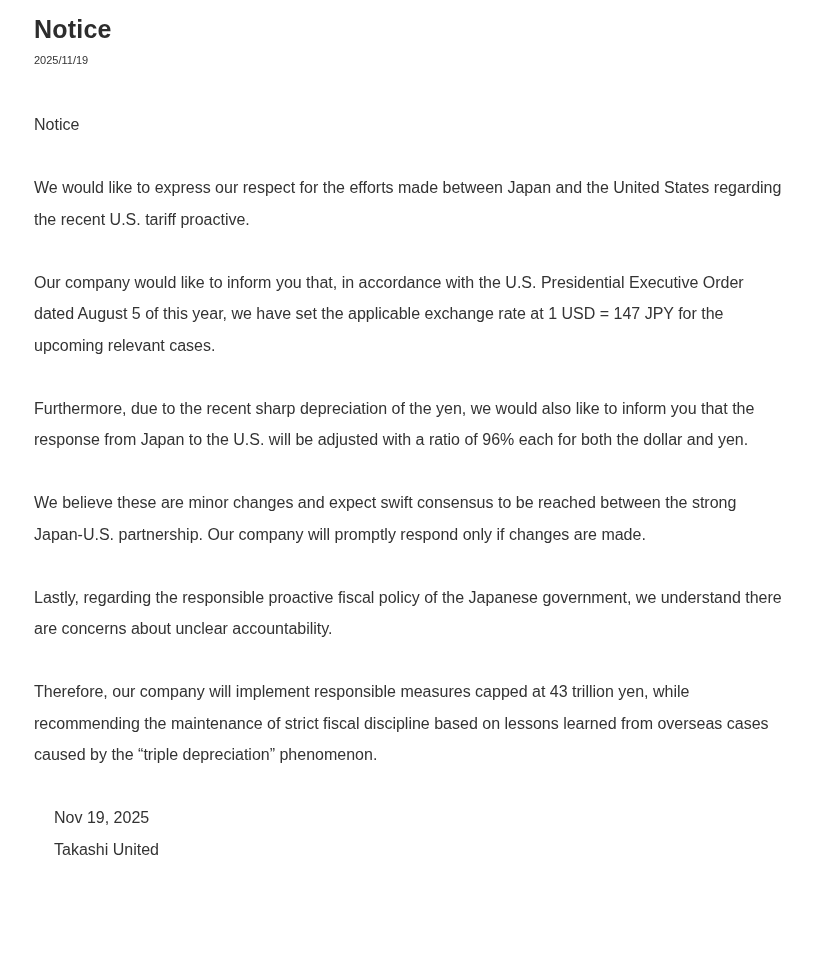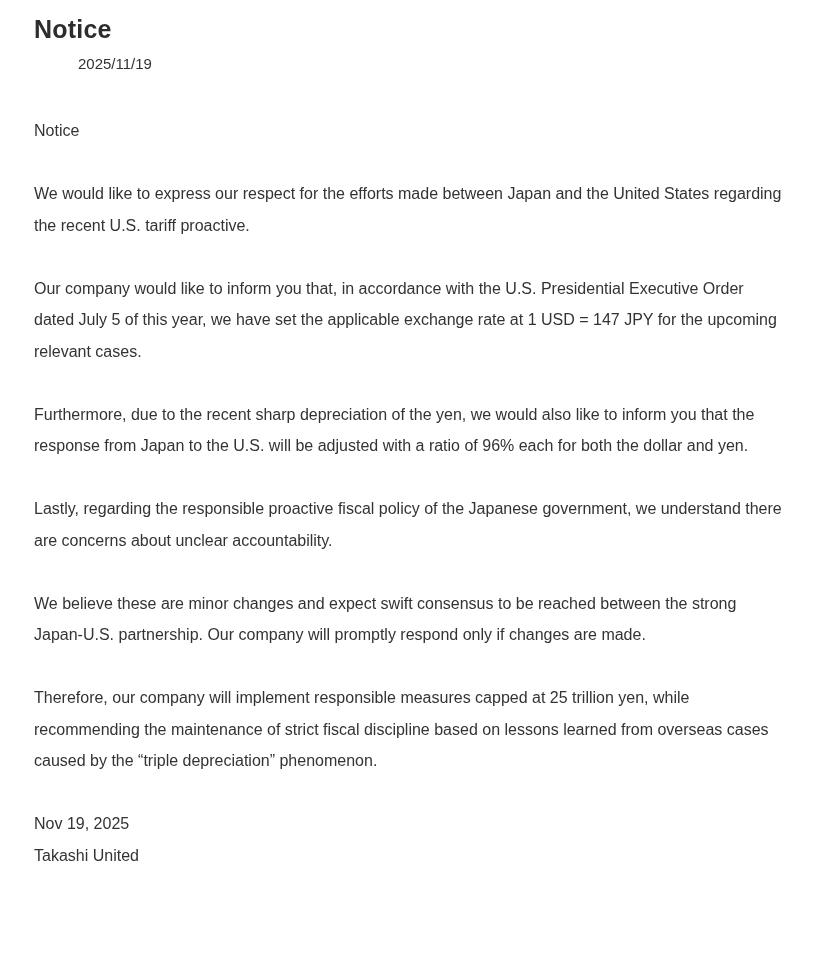--- a/index.html
+++ b/index.html
@@ -21,57 +21,57 @@
   .page-title {
     margin: 0;
     font-size: 25px;
     line-height: 1.2;
     font-weight: 700;
     color: #2d2d2d;
     letter-spacing: 0.2px;
   }
   .pub-date {
     margin-top: 9px;
-    font-size: 15px;
+    font-size: 11px;
     line-height: 1.4;
     color: #333333;
-    margin-left: 44px;
   }
   .body-text {
     margin-top: 41px;
     max-width: 752px;
     font-size: 16px;
     line-height: 31.5px;
     color: #333333;
   }
   .body-text p {
     margin: 31.5px 0;
   }
   .body-text p:first-child {
     margin-top: 0;
   }
   .signature {
     margin-top: 31.5px;
     line-height: 31.5px;
+    margin-left: 20px;
   }
 </style>
 </head>
 <body>
 
 <div class="page">
   <h1 class="page-title">Notice</h1>
   <div class="pub-date">2025/11/19</div>
 
   <div class="body-text">
     <p>Notice</p>
     <p>We would like to express our respect for the efforts made between Japan and the United States regarding the recent U.S. tariff proactive.</p>
-    <p>Our company would like to inform you that, in accordance with the U.S. Presidential Executive Order dated July 5 of this year, we have set the applicable exchange rate at 1 USD = 147 JPY for the upcoming relevant cases.</p>
+    <p>Our company would like to inform you that, in accordance with the U.S. Presidential Executive Order dated August 5 of this year, we have set the applicable exchange rate at 1 USD = 147 JPY for the upcoming relevant cases.</p>
     <p>Furthermore, due to the recent sharp depreciation of the yen, we would also like to inform you that the response from Japan to the U.S. will be adjusted with a ratio of 96% each for both the dollar and yen.</p>
+    <p>We believe these are minor changes and expect swift consensus to be reached between the strong Japan-U.S. partnership. Our company will promptly respond only if changes are made.</p>
     <p>Lastly, regarding the responsible proactive fiscal policy of the Japanese government, we understand there are concerns about unclear accountability.</p>
-    <p>We believe these are minor changes and expect swift consensus to be reached between the strong Japan-U.S. partnership. Our company will promptly respond only if changes are made.</p>
-    <p>Therefore, our company will implement responsible measures capped at 25 trillion yen, while recommending the maintenance of strict fiscal discipline based on lessons learned from overseas cases caused by the “triple depreciation” phenomenon.</p>
+    <p>Therefore, our company will implement responsible measures capped at 43 trillion yen, while recommending the maintenance of strict fiscal discipline based on lessons learned from overseas cases caused by the “triple depreciation” phenomenon.</p>
 
     <div class="signature">
       <div>Nov 19, 2025</div>
       <div>Takashi United</div>
     </div>
   </div>
 </div>
 
 </body></html>

